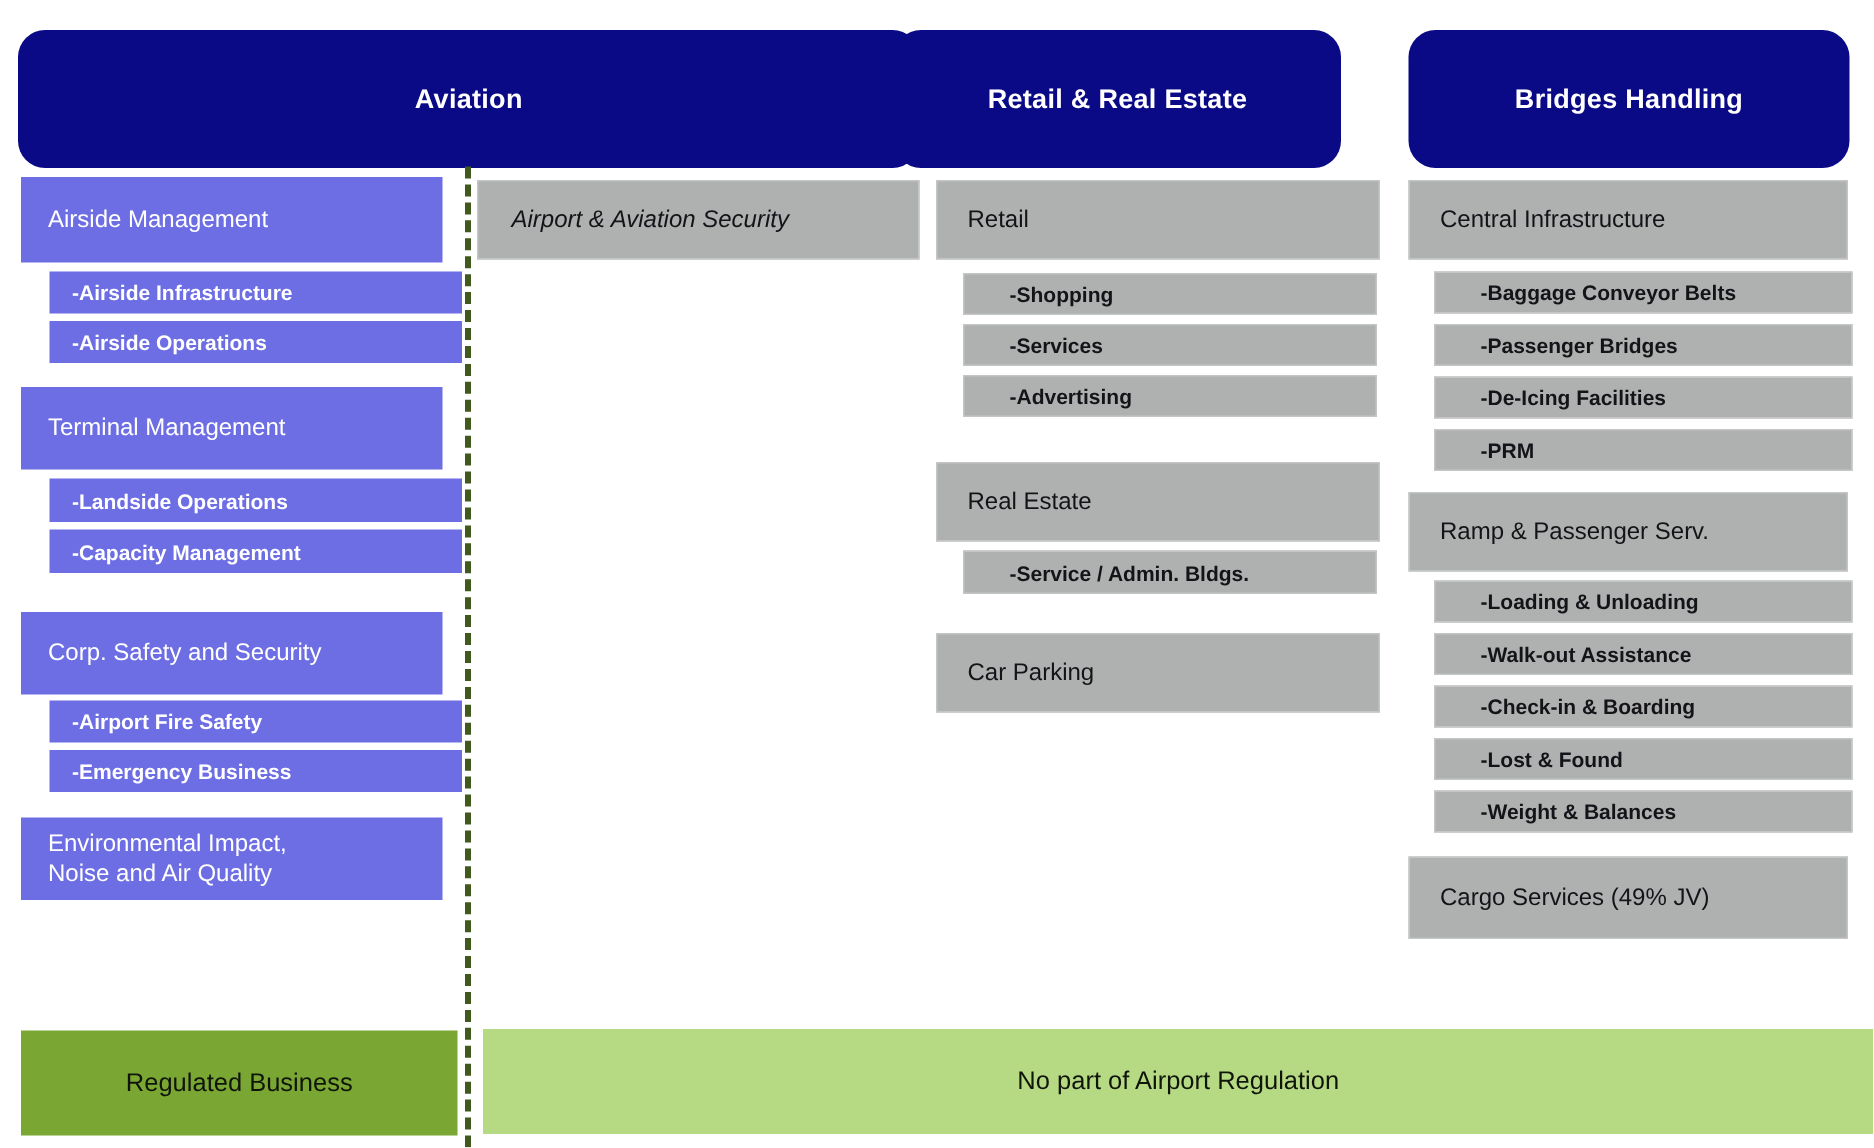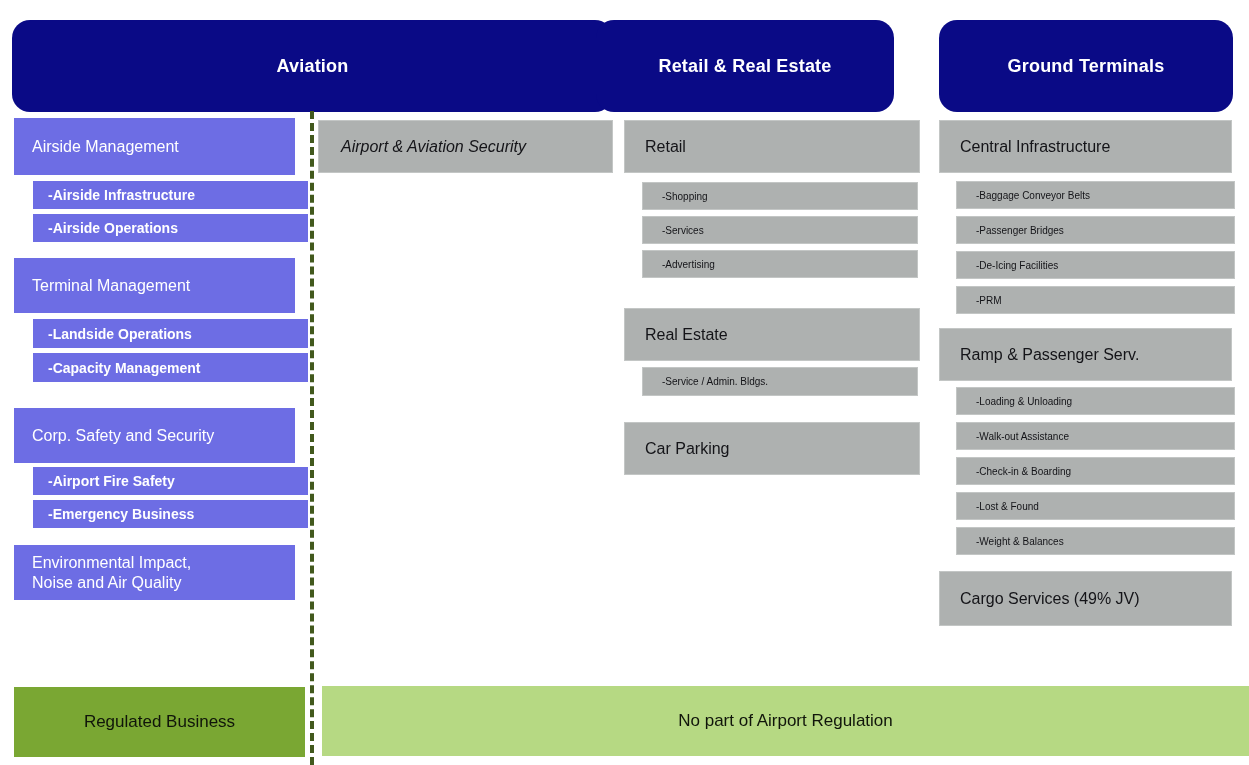--- a/index.html
+++ b/index.html
@@ -33,21 +33,21 @@
   .psub{
     margin-left:21px;width:275px;height:28px;background:var(--purple,#6d6de4);
     color:#ffffff;font-size:14px;font-weight:bold;padding-left:15px;
   }
 
   
   .ghead,.gsub{
     background:var(--gray,#aeb1b0);color:#141418;border:1px solid #c3c6c5;
   }
   .ghead{height:53px;font-size:16px;padding-left:20px;text-align:center;}
-  .gsub{height:28px;font-size:10px;font-weight:normal;padding-left:19px;}
+  .gsub{height:28px;font-size:14px;font-weight:bold;padding-left:30px;}
 
   .col-mid .ghead{width:296px;}
   .col-mid .gsub{margin-left:18px;width:276px;}
   .col-right .ghead{width:293px;}
   .col-right .gsub{margin-left:17px;width:279px;}
 
   
   .security-box{
     position:absolute;left:318px;top:120px;width:295px;height:53px;
     background:var(--gray,#aeb1b0);color:#141418;border:1px solid #c3c6c5;
@@ -78,21 +78,21 @@
   .mt17{margin-top:17px;}.mt26{margin-top:26px;}.mt30{margin-top:30px;}
   .h55{height:55px;}
 </style>
 </head>
 <body>
 
 <div class="stage">
 
   <div class="hdr hdr-aviation">Aviation</div>
   <div class="hdr hdr-retail">Retail &amp; Real Estate</div>
-  <div class="hdr hdr-ground">Ground Terminals</div>
+  <div class="hdr hdr-ground">Bridges Handling</div>
 
   <div class="divider"></div>
 
   <div class="col col-left">
     <div class="box phead">Airside Management</div>
     <div class="box psub mt6">-Airside Infrastructure</div>
     <div class="box psub mt5">-Airside Operations</div>
 
     <div class="box phead mt16 h55">Terminal Management</div>
     <div class="box psub mt6" style="height:29px">-Landside Operations</div>

